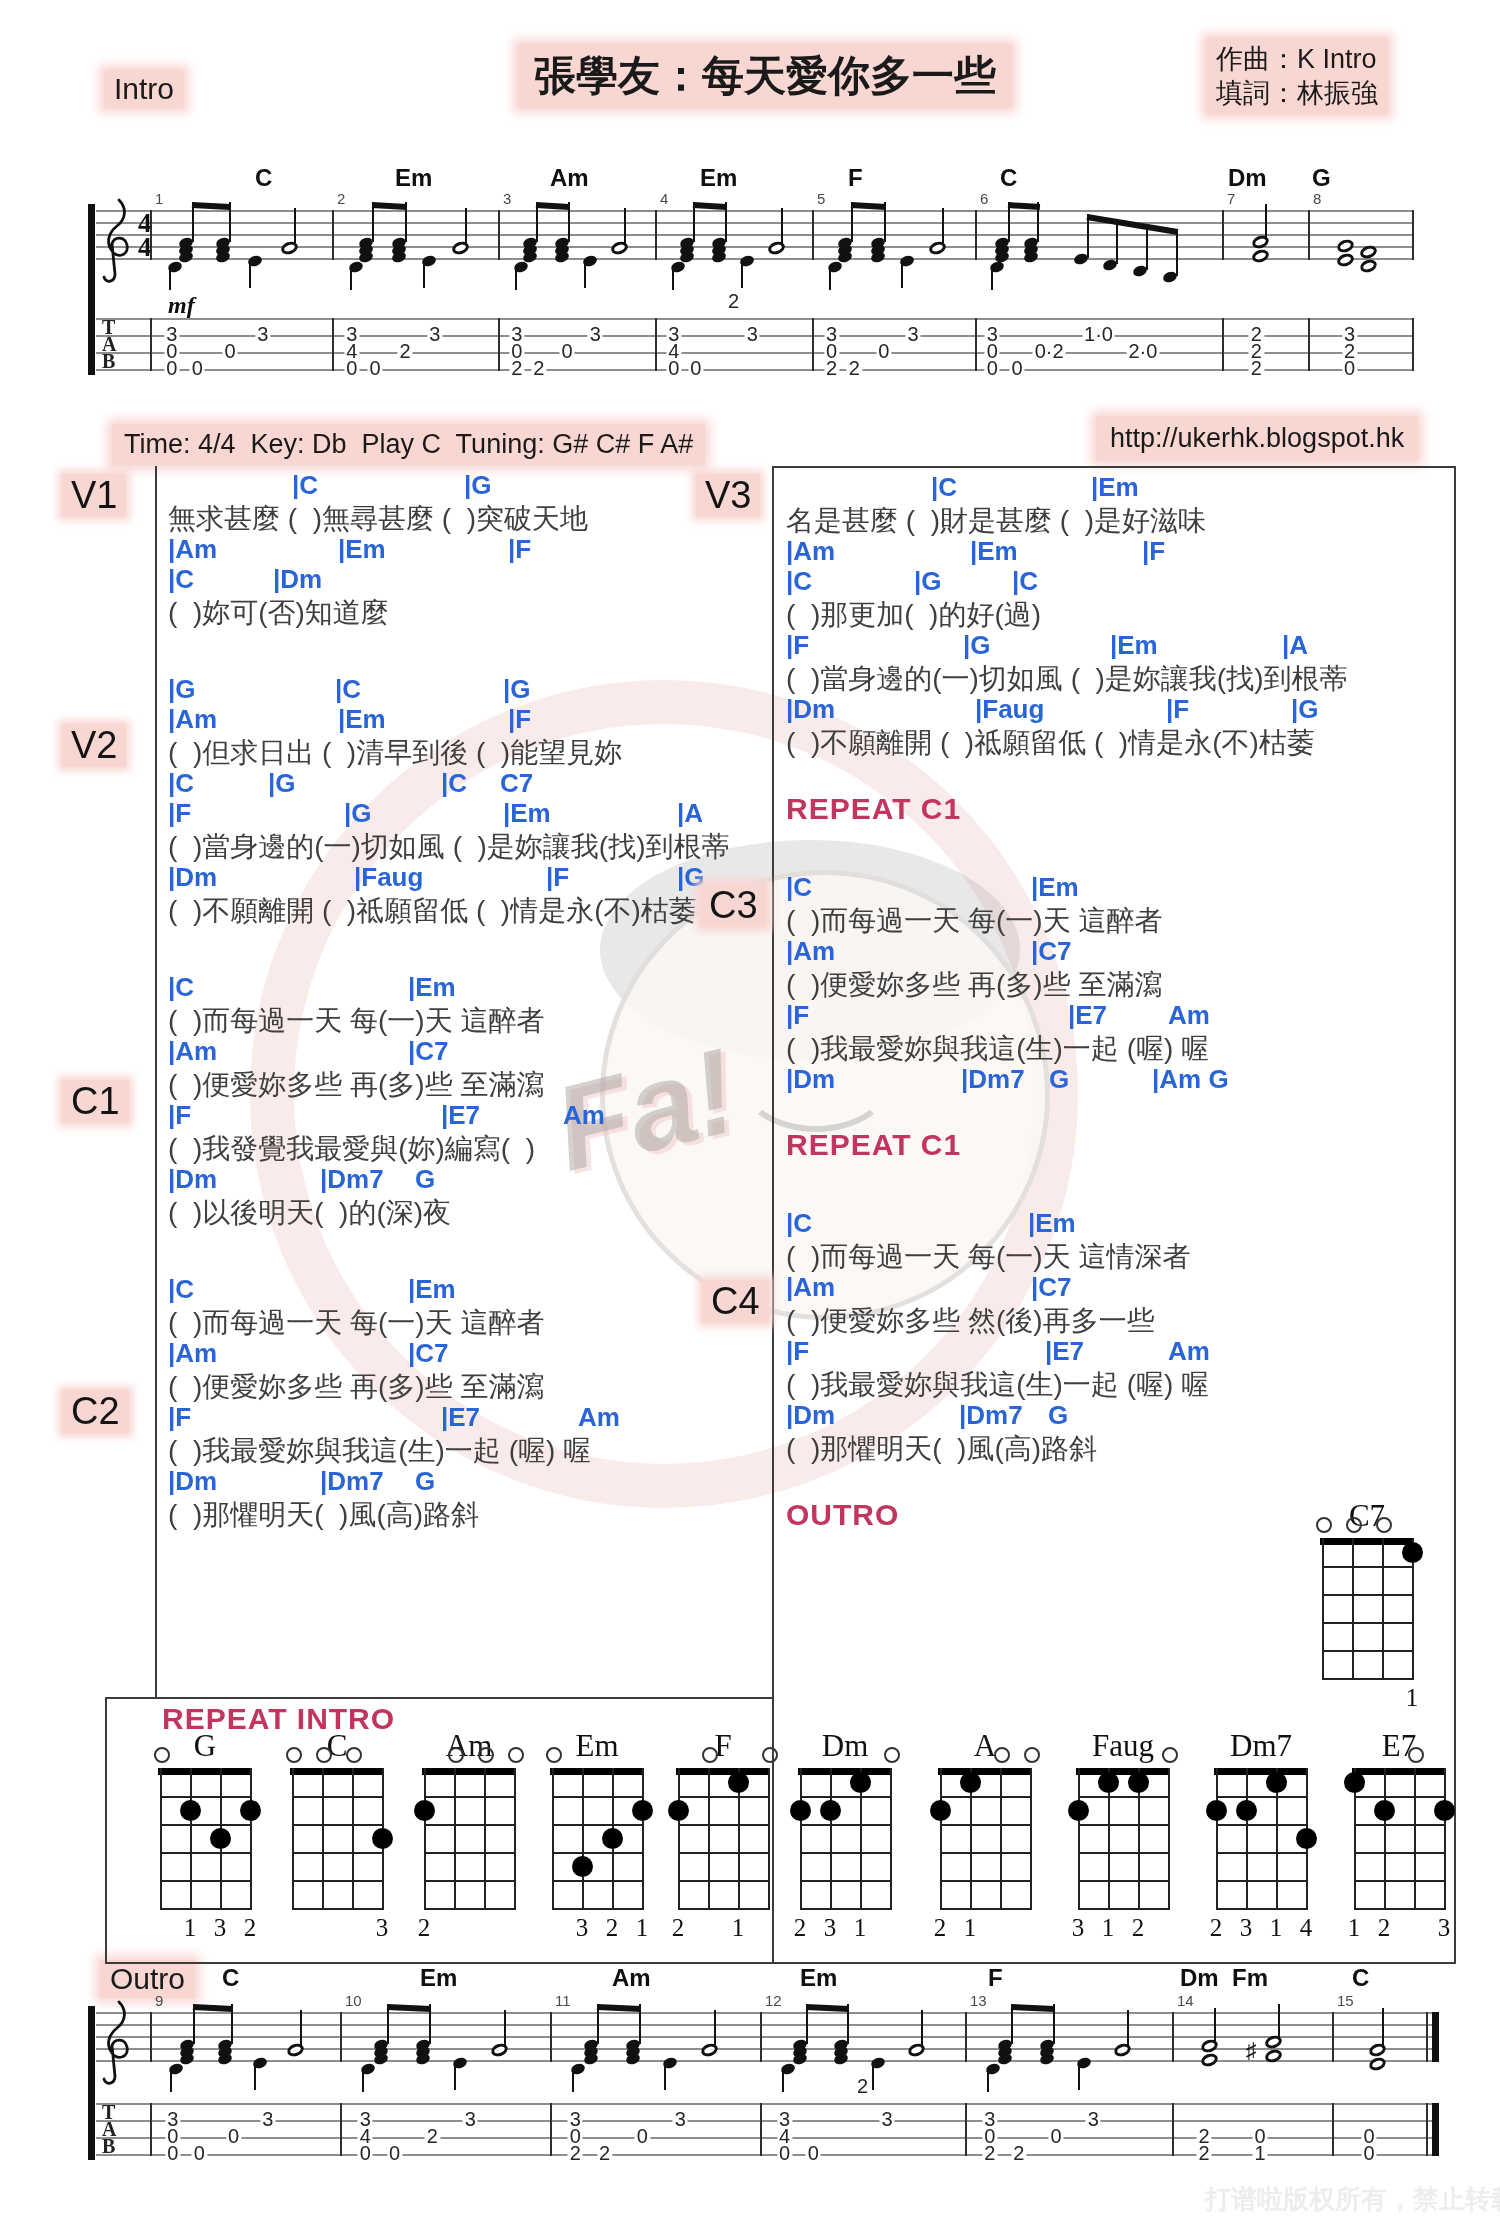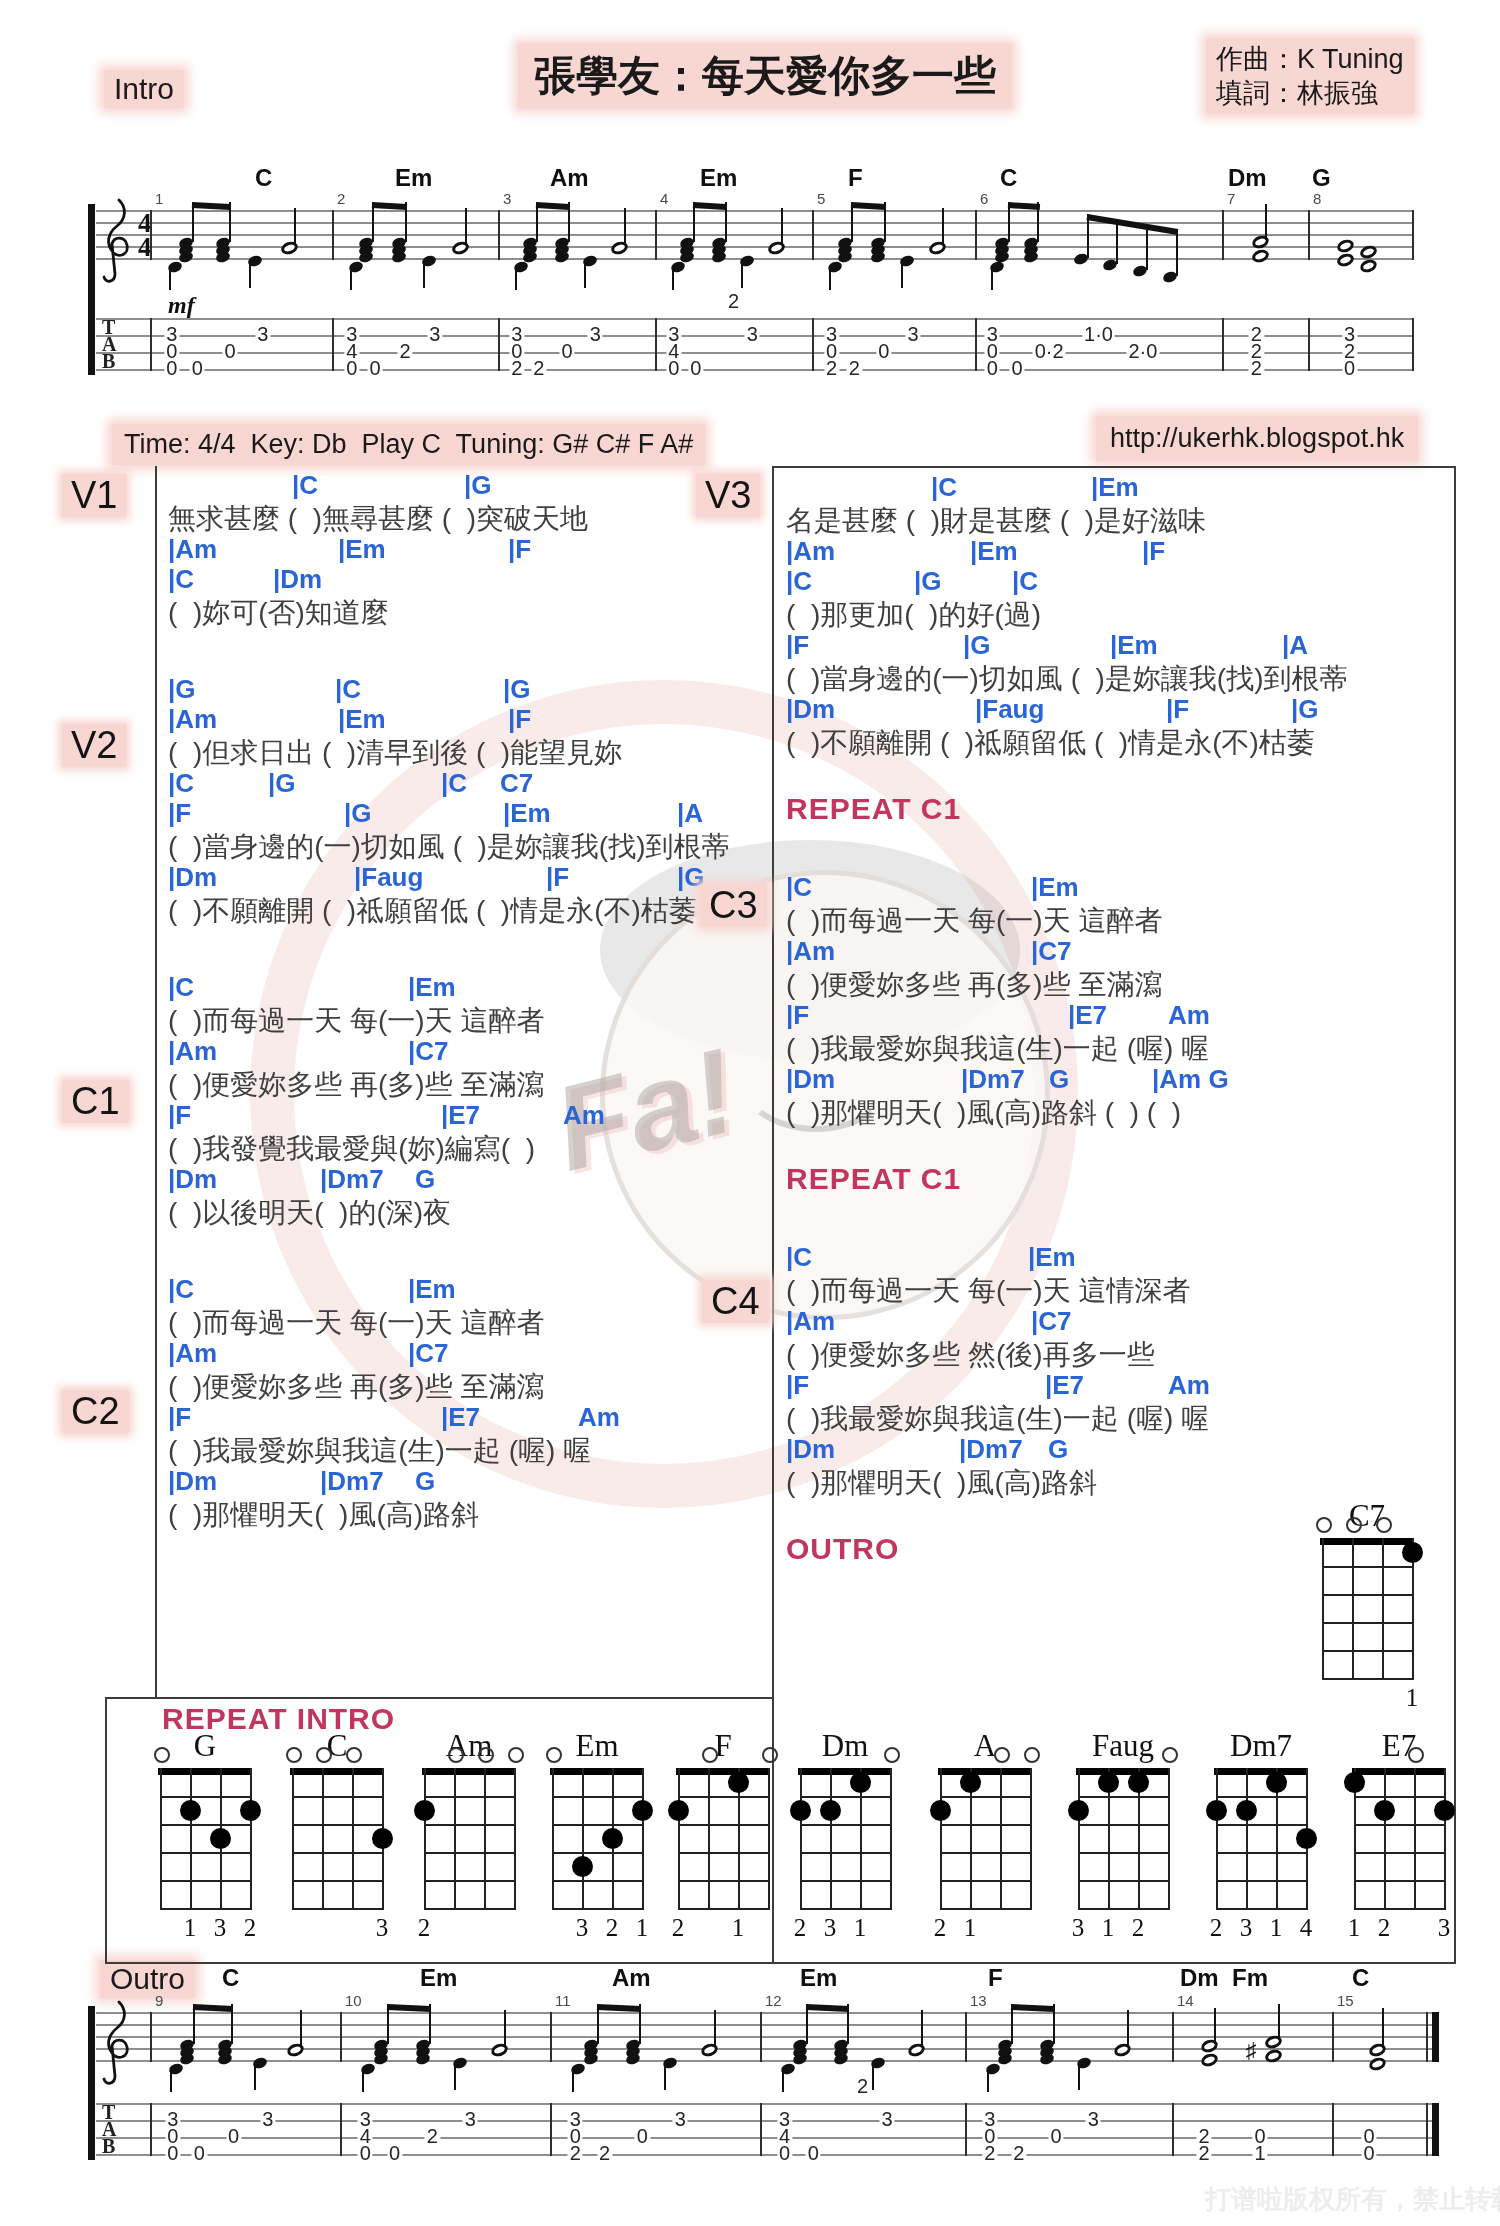--- a/index.html
+++ b/index.html
@@ -72,21 +72,21 @@
     <div class="wm-ring" style="left:250px;top:680px;width:740px;height:740px;"></div>
     <div class="wm-hair" style="left:600px;top:840px;width:420px;height:220px;"></div>
     <div class="wm-face" style="left:600px;top:870px;width:440px;height:440px;"></div>
     <div class="wm-smile" style="left:740px;top:1030px;width:140px;height:90px;"></div>
     <div class="wm-fa" style="left:555px;top:1040px;">Fa!</div>
   </div>
 
   <div class="abs pinkbg slabel" style="left:104px;top:70px;">Intro</div>
   <div class="abs pinkbg title" style="left:765px;top:44px;transform:translateX(-50%);padding:4px 16px;">張學友：每天愛你多一些</div>
   <div class="abs pinkbg" style="left:1206px;top:38px;padding:4px 10px;">
-    <div class="credit">作曲：K Tuning</div>
+    <div class="credit">作曲：K Intro</div>
     <div class="credit">填詞：林振強</div>
   </div>
 
   <div class="abs pinkbg metabar" style="left:112px;top:424px;">Time: 4/4  Key: Db  Play C  Tuning: G# C# F A#</div>
   <div class="abs pinkbg urlbar" style="left:1096px;top:416px;">http://ukerhk.blogspot.hk</div>
 
   <div class="abs pinkbg slabel" style="left:100px;top:1960px;">Outro</div>
 
   <div class="vline" style="left:155px;top:466px;height:1233px;"></div>
   <div class="boxline" style="left:772px;top:466px;width:680px;height:1494px;"></div>
@@ -244,21 +244,20 @@
           <span style="left: 282px;">|E7</span>
           <span style="left: 382px;">Am</span>
         </div>
         <div class="lyricline">(  )我最愛妳與我這(生)一起 (喔) 喔</div>
         <div class="chordline">
           <span style="left: 0px;">|Dm</span>
           <span style="left: 175px;">|Dm7</span>
           <span style="left: 263px;">G</span>
           <span style="left: 366px;">|Am G</span>
         </div>
-        <div class="lyricline">(  )那懼明天(  )風(高)路斜 (  ) (  )</div>
         <div class="sec-footer">REPEAT C1</div>
       </div>
       <div class="sec">
         <div class="chordline">
           <span style="left: 0px;">|C</span>
           <span style="left: 242px;">|Em</span>
         </div>
         <div class="lyricline">(  )而每過一天 每(一)天 這情深者</div>
         <div class="chordline">
           <span style="left: 0px;">|Am</span>

